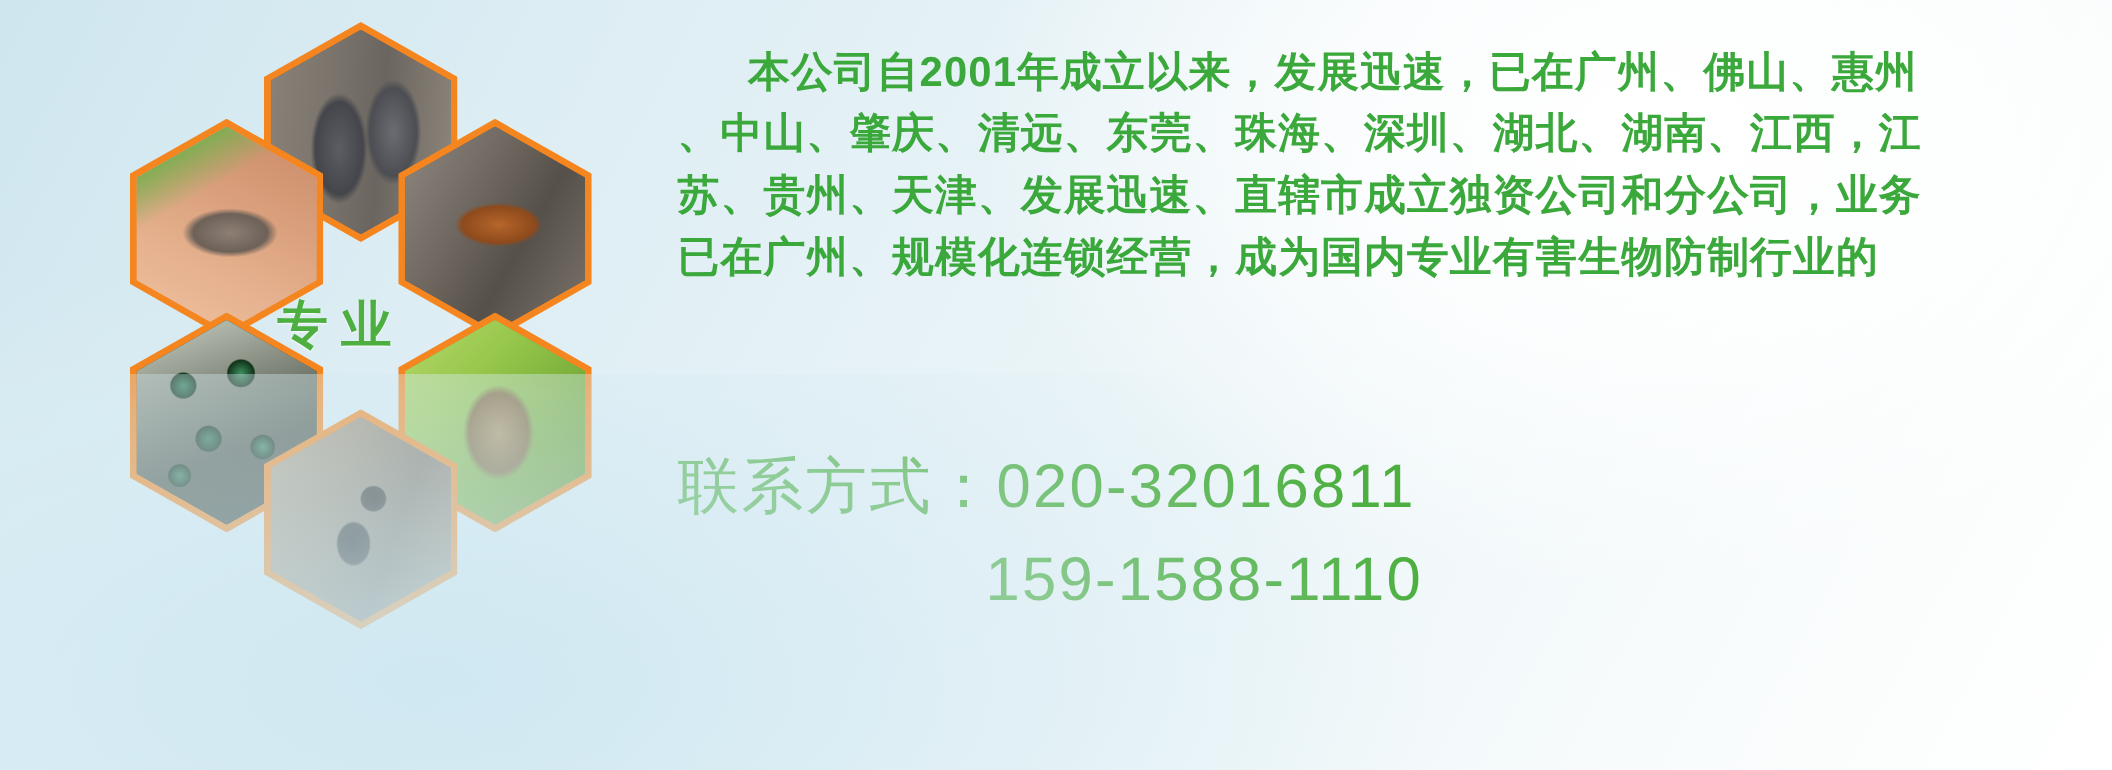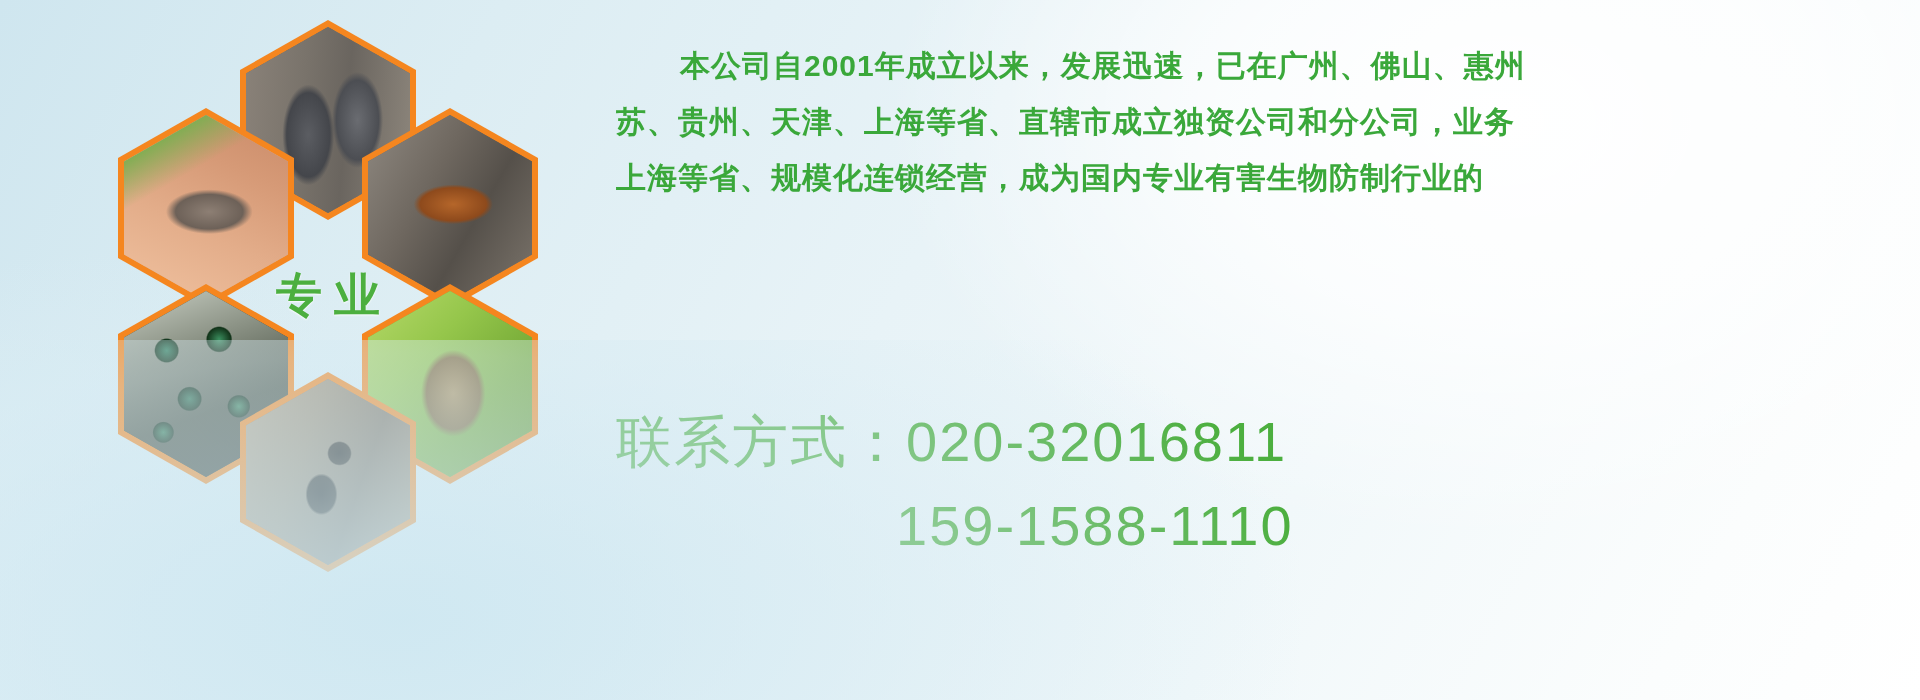--- a/index.html
+++ b/index.html
@@ -56,22 +56,22 @@
   .hex.h-right    { left:274px; top:100px; }
   .hex.h-bleft    { left:30px;  top:276px; }
   .hex.h-bright   { left:274px; top:276px; }
   .hex.h-bottom   { left:152px; top:364px; }
 
   
   .hex-center{
     position:absolute;
     left:152px; top:188px;
     width:176px; height:200px;
-    display:flex; flex-direction:column;
-    align-items:center; justify-content:center;
+    display:flex; 
+    align-items:center; 
     z-index:5;
     pointer-events:none;
   }
   .slogan-line{
     color:#4caf3f;
     font-weight:bold;
     font-size:46px;
     letter-spacing:12px;
     text-indent:12px;
     line-height:1.25;
@@ -129,21 +129,21 @@
   }
 
   
   .body-copy{
     position:absolute;
     left:616px; top:38px;
     width:1272px;
   }
   .body-copy p{
     color:#3aa83a;
-    font-size:30px;
+    font-size:38px;
     font-weight:bold;
     line-height:56px;
     letter-spacing:1px;
     white-space:nowrap;
   }
   .body-copy p.first{ text-indent:64px; }
 
   .contact{
     position:absolute;
     left:616px; top:400px;
@@ -191,22 +191,23 @@
     </div>
 
     <div class="hex-center">
       <div class="slogan-line">专业</div>
     </div>
 
   </div>
 
   <div class="body-copy">
     <p class="first">本公司自2001年成立以来，发展迅速，已在广州、佛山、惠州</p>
-    <p>苏、贵州、天津、上海等省、直辖市成立独资公司和分公司，业务</p>
-    <p>上海等省、规模化连锁经营，成为国内专业有害生物防制行业的</p>
+    <p>、中山、肇庆、清远、东莞、珠海、深圳、湖北、湖南、江西，江</p>
+    <p>苏、贵州、天津、发展迅速、直辖市成立独资公司和分公司，业务</p>
+    <p>已在广州、规模化连锁经营，成为国内专业有害生物防制行业的</p>
   </div>
 
   <div class="contact">
     <div class="line">联系方式：020-32016811</div>
     <div class="line second">159-1588-1110</div>
   </div>
 
 </div>
 
 </body></html>

